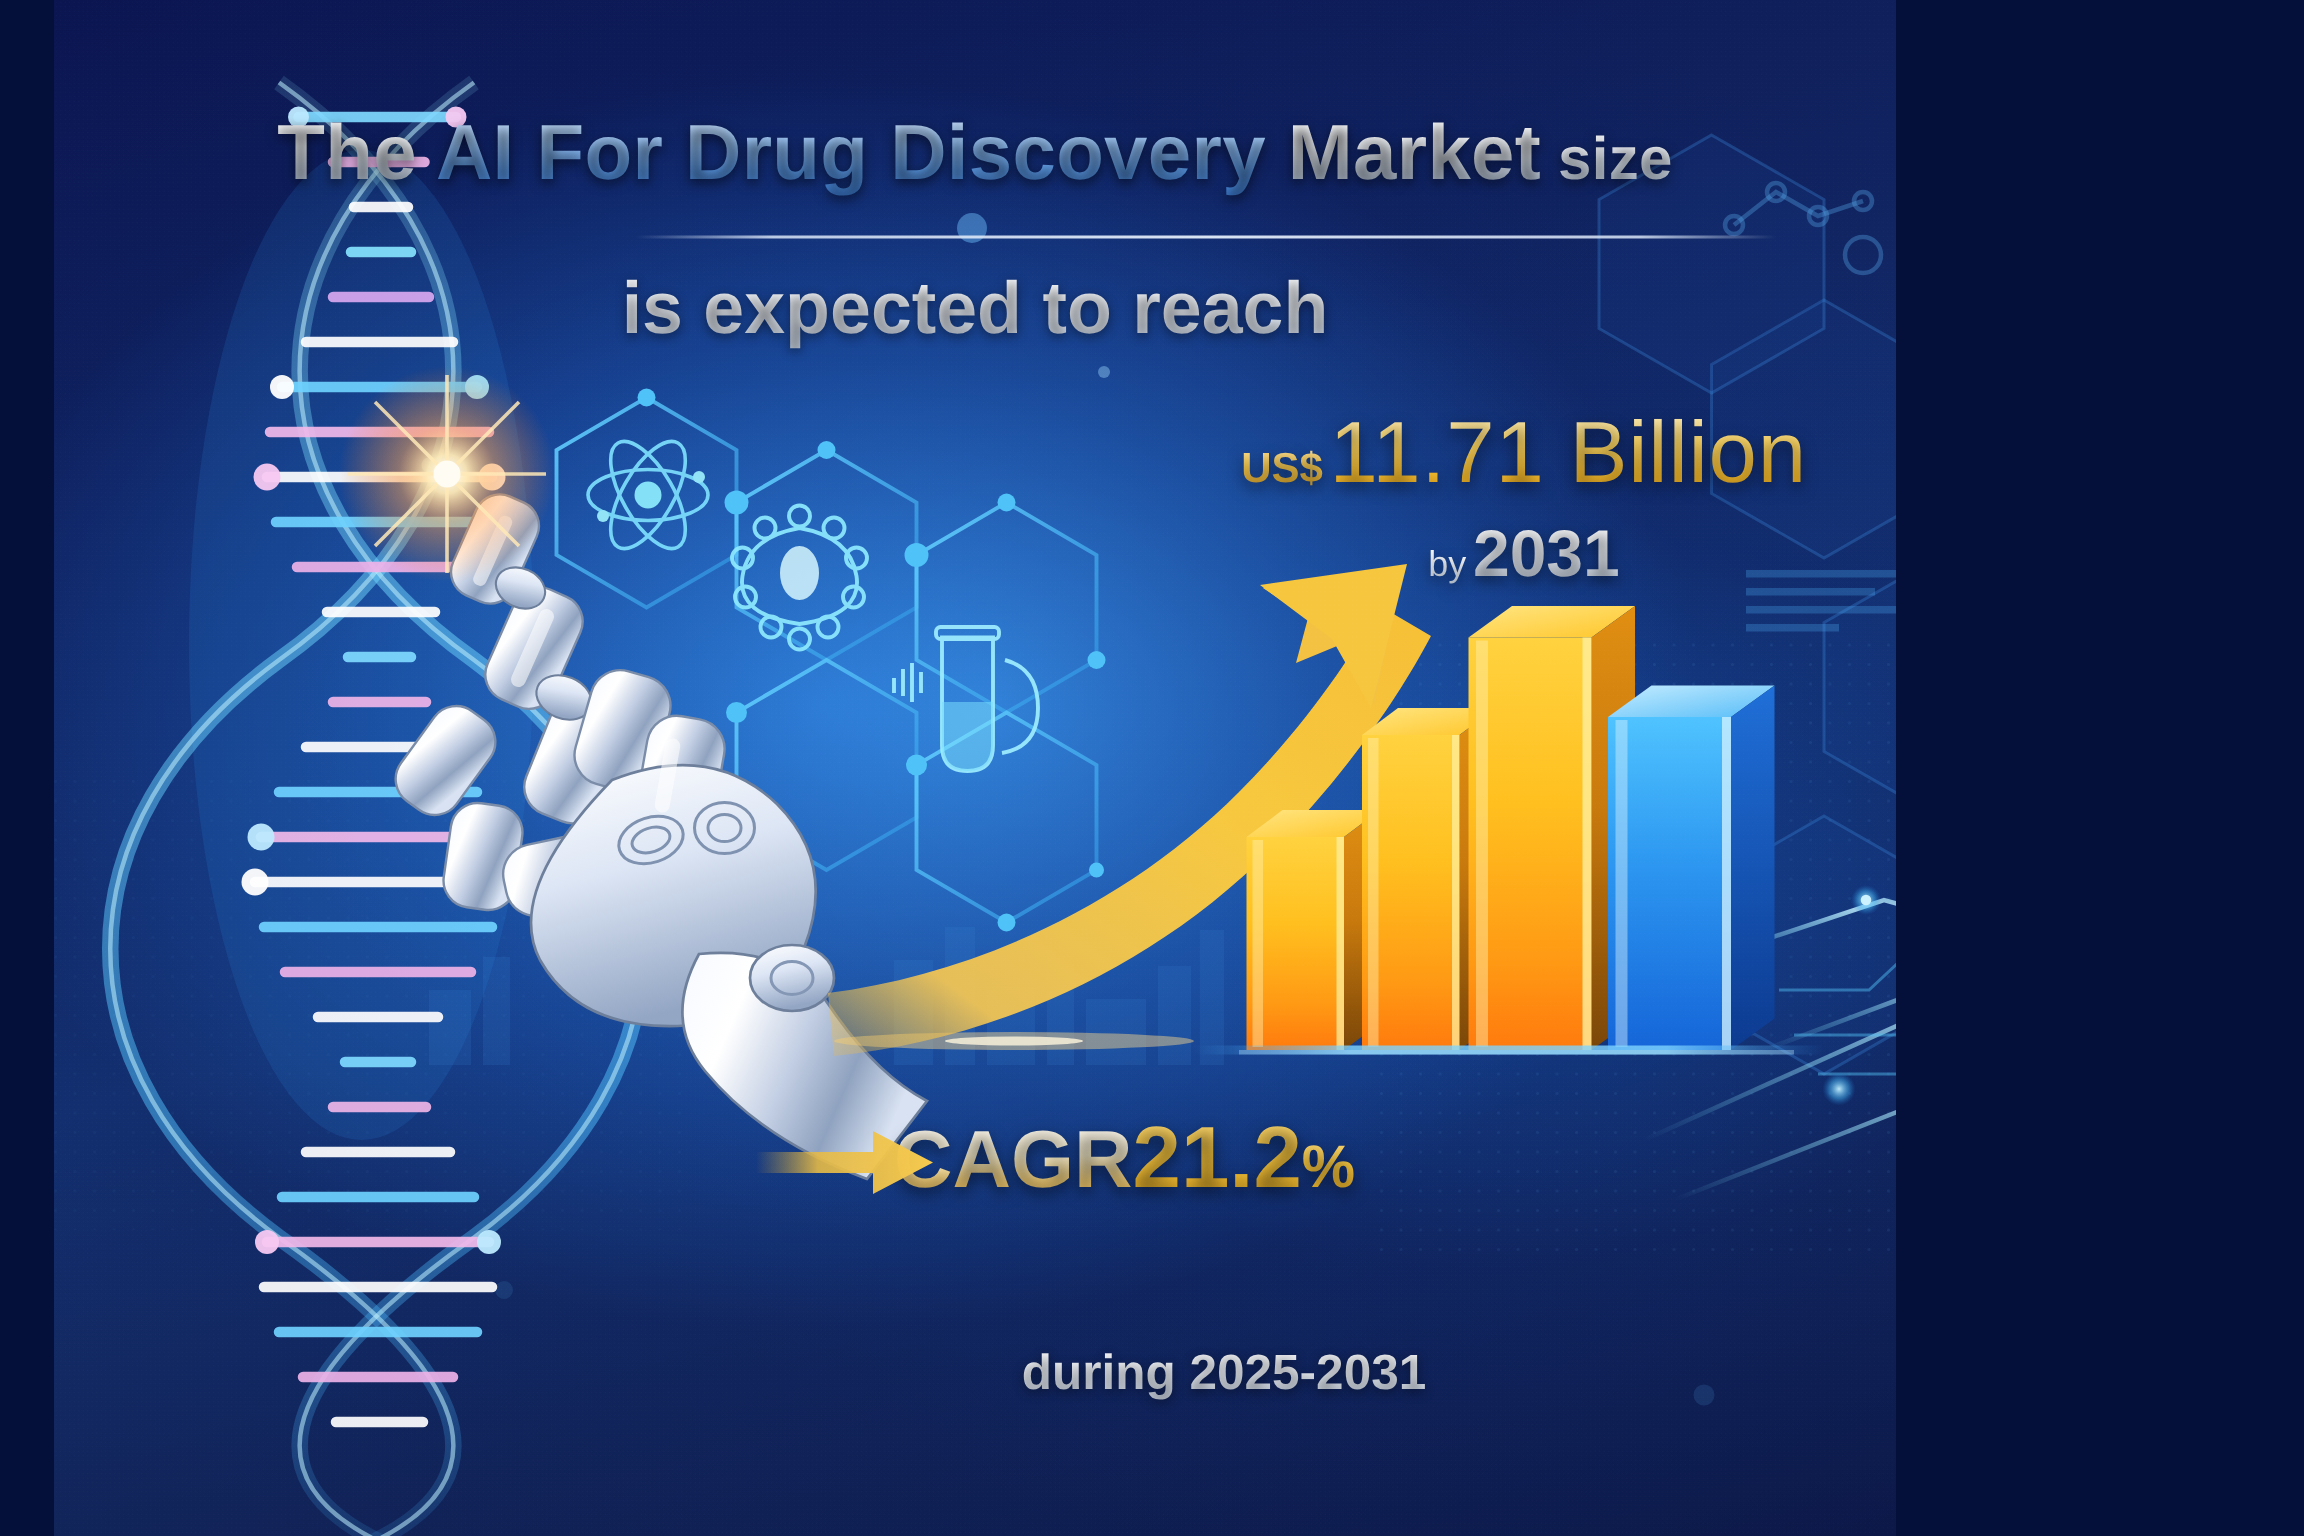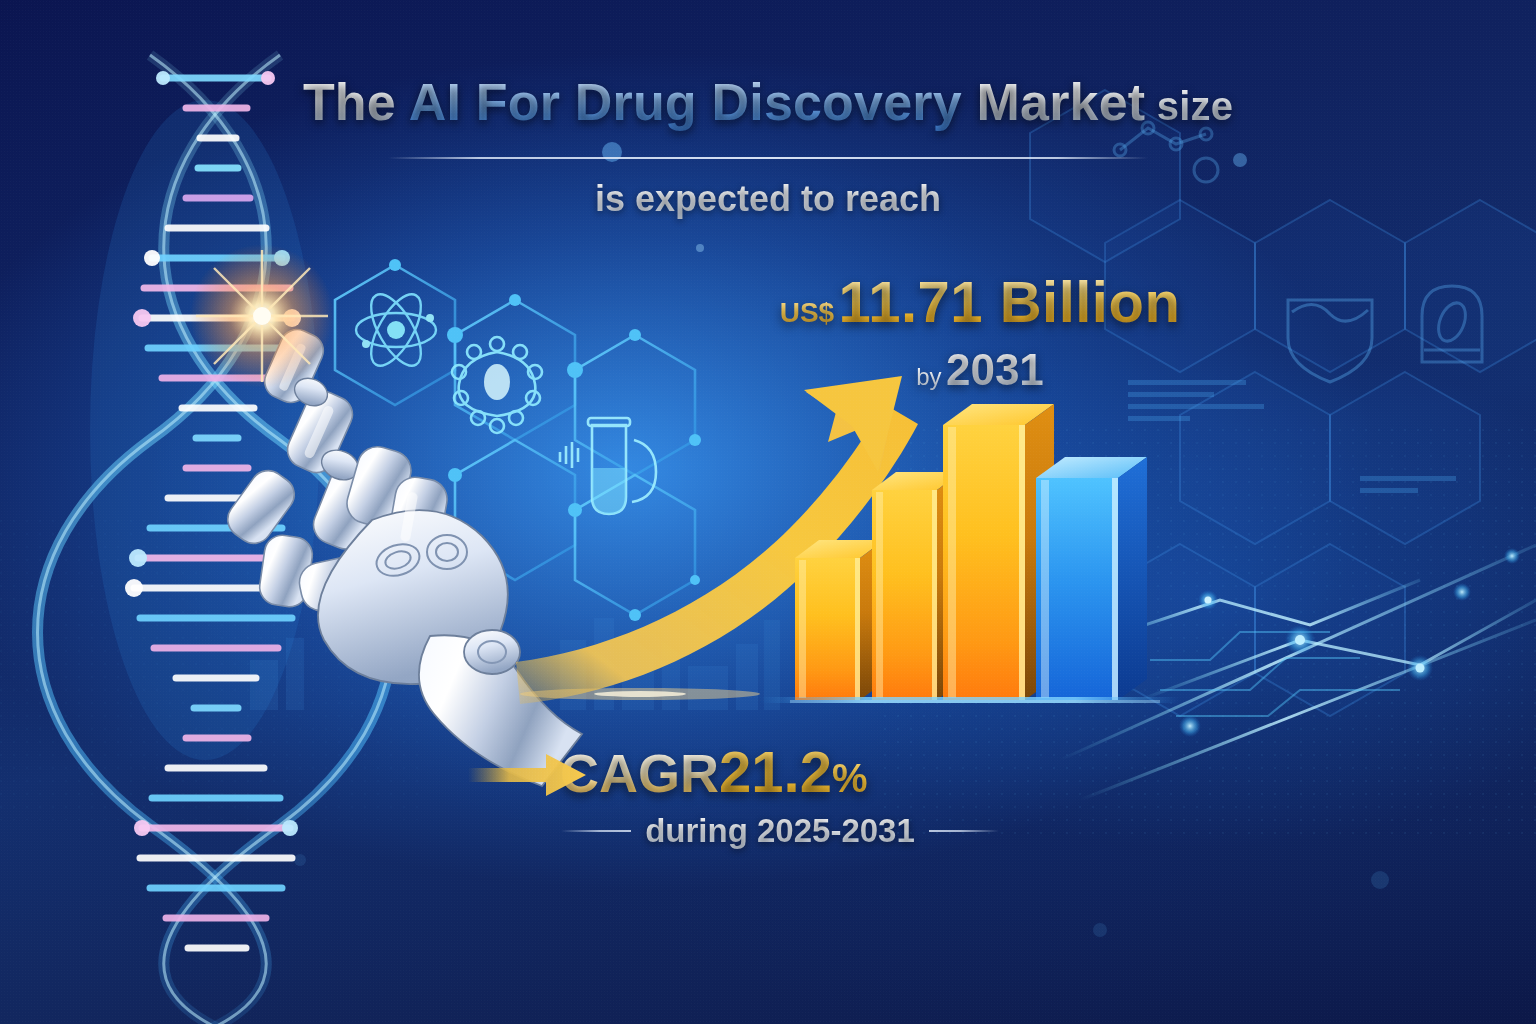--- a/index.html
+++ b/index.html
@@ -1,24 +1,25 @@
 <!DOCTYPE html>
 <html><head>
 <meta charset="utf-8">
 <style>
   * { margin:0; padding:0; box-sizing:border-box; }
   html,body { width:1536px; height:1024px; overflow:hidden; background:#05103a; }
   body { font-family:"Liberation Sans", sans-serif; }
 
   #stage {
-    position:relative; width:1536px; height:1024px; overflow:hidden;
+    position:relative; width:1228px; height:1024px; overflow:hidden;
     background:
       radial-gradient(ellipse 70% 60% at 42% 46%, rgba(40,120,215,0.95) 0%, rgba(26,84,175,0.6) 38%, rgba(13,40,110,0.15) 68%, rgba(10,26,80,0) 100%),
       radial-gradient(ellipse 55% 45% at 78% 58%, rgba(24,92,190,0.55) 0%, rgba(14,44,115,0.25) 55%, rgba(9,24,74,0) 100%),
       linear-gradient(165deg, #0b1550 0%, #10225f 30%, #14306f 55%, #112358 78%, #0c1848 100%);
+    margin-left: 36px;
   }
   
   #stage::after{
     content:""; position:absolute; inset:0; pointer-events:none;
     background-image:
       radial-gradient(circle, rgba(255,255,255,0.035) 0.5px, transparent 0.6px);
     background-size:3px 3px; opacity:.7; z-index:40;
   }
   .layer { position:absolute; inset:0; }
   .z-bg    { z-index:1; }
@@ -44,36 +45,36 @@
     background:linear-gradient(180deg,#ffffff 0%,#e8eef6 45%,#b2c0d3 100%);
     -webkit-background-clip:text; background-clip:text; color:transparent;
   }
   .title-rule{
     position:absolute; top:157px; left:388px; width:760px; height:2px;
     background:linear-gradient(90deg, rgba(200,216,240,0) 0%, rgba(216,228,246,.85) 12%, rgba(226,236,250,.95) 50%, rgba(216,228,246,.85) 88%, rgba(200,216,240,0) 100%);
     z-index:21;
   }
   .subtitle{
     position:absolute; left:0; right:0; top:178px; text-align:center;
-    font-size:36px; font-weight:600; white-space:nowrap;
+    font-size:49px; font-weight:600; white-space:nowrap;
     background:linear-gradient(180deg,#ffffff 0%,#eef3fa 50%,#c3cede 100%);
     -webkit-background-clip:text; background-clip:text; color:transparent;
     text-shadow:0 2px 7px rgba(0,0,0,.45);
   }
 
   
   .value-line{
     position:absolute; top:268px; left:700px; width:560px; text-align:center;
     white-space:nowrap; text-shadow:0 4px 10px rgba(0,0,0,.5);
   }
   .v-usd{ font-size:28px; font-weight:bold;
     background:linear-gradient(180deg,#ffe7a6 0%,#f5c84f 48%,#d9a227 100%);
     -webkit-background-clip:text; background-clip:text; color:transparent;
   }
-  .v-num{ font-size:58px; font-weight:bold; letter-spacing:.5px;
+  .v-num{ font-size:58px; font-weight:normal; letter-spacing:.5px;
     background:linear-gradient(180deg,#fff6d8 0%,#ffd967 40%,#f6bc2e 72%,#e0a01c 100%);
     -webkit-background-clip:text; background-clip:text; color:transparent;
   }
   .value-by{
     position:absolute; top:345px; left:700px; width:560px; text-align:center;
     white-space:nowrap; text-shadow:0 3px 9px rgba(0,0,0,.5);
   }
   .by-word{ font-size:24px; font-weight:400;
     background:linear-gradient(180deg,#ffffff 0%,#eaf0f8 55%,#c0ccdc 100%);
     -webkit-background-clip:text; background-clip:text; color:transparent;
@@ -96,21 +97,21 @@
   .c-pct{ font-size:58px; font-weight:bold;
     background:linear-gradient(180deg,#ffdf86 0%,#f7c63f 45%,#e8ae23 100%);
     -webkit-background-clip:text; background-clip:text; color:transparent;
   }
   .c-pctsym{ font-size:40px; font-weight:bold;
     background:linear-gradient(180deg,#ffdf86 0%,#f7c63f 45%,#e8ae23 100%);
     -webkit-background-clip:text; background-clip:text; color:transparent;
   }
   .cagr-period-wrap{
     position:absolute; top:812px; left:470px; width:620px;
-    display:flex; align-items:center; justify-content:center; gap:14px;
+    display:flex; align-items:center; justify-content:center; gap:14px;flex-direction:column;
   }
   .cp-rule{ flex:0 0 70px; height:1.5px;
     background:linear-gradient(90deg, rgba(190,208,232,0) 0%, rgba(214,226,244,.75) 55%, rgba(214,226,244,.85) 100%); }
   .cp-rule.right{ background:linear-gradient(270deg, rgba(190,208,232,0) 0%, rgba(214,226,244,.75) 55%, rgba(214,226,244,.85) 100%); }
   .cp-text{ font-size:33px; font-weight:600; white-space:nowrap;
     background:linear-gradient(180deg,#ffffff 0%,#eef3fa 50%,#c6d1e0 100%);
     -webkit-background-clip:text; background-clip:text; color:transparent;
     text-shadow:0 2px 7px rgba(0,0,0,.45);
   }
 

